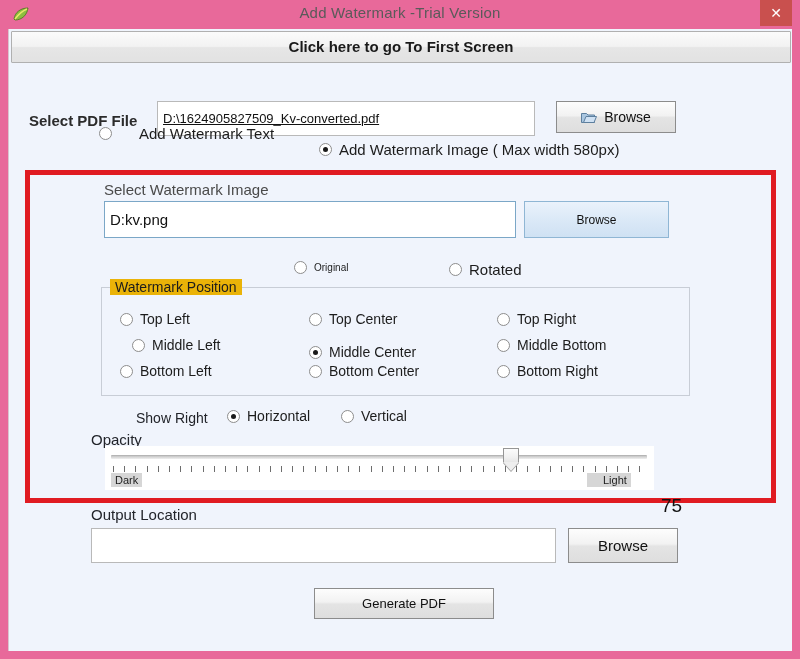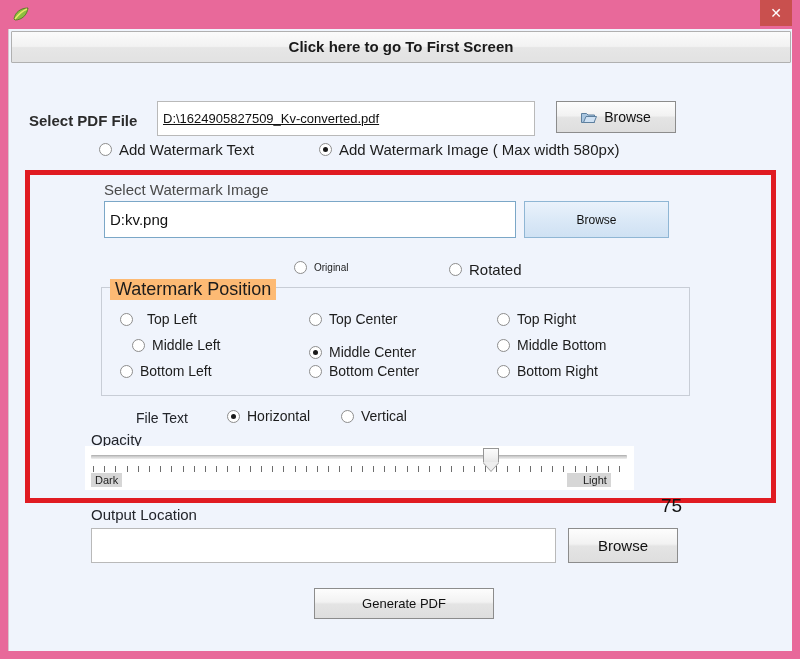--- a/index.html
+++ b/index.html
@@ -200,31 +200,31 @@
     width: 589px;
     height: 109px;
     box-sizing: border-box;
     border: 1px solid #c8cdd6;
     background: transparent;
   }
   #position-legend {
     position: absolute;
     left: 8px;
     top: -9px;
-    background: #fdba74;
+    background: #eab308;
     padding: 0 5px;
-    font-size: 18px;
+    font-size: 14px;
     color: #1c1c1c;
     font-family: "Liberation Sans", sans-serif;
   }
 
   
   #slider-panel {
     position: absolute;
-    left: 76px;
+    left: 96px;
     top: 417px;
     width: 549px;
     height: 44px;
     background: #ffffff;
     box-sizing: border-box;
   }
   #slider-track {
     position: absolute;
     left: 6px;
     top: 9px;
@@ -292,40 +292,41 @@
 
 <div id="window">
 
   <div id="titlebar">
     <span id="app-icon">
       <svg width="18" height="17" viewBox="0 0 18 17">
         <path d="M2 13 C3 6, 9 2, 16 2 C15 9, 10 14, 3 14 Z" fill="#8cbf3f" stroke="#5d7f28" stroke-width="1"></path>
         <path d="M3 13 C6 9, 10 5, 15 3" stroke="#e8e86a" stroke-width="1.4" fill="none"></path>
       </svg>
     </span>
+    <div id="title-text">Add Watermark  -Trial Version</div>
     <div id="close-button">✕</div>
   </div>
 
   <div id="client">
 
     <div id="first-screen-btn">Click here to go To First Screen</div>
 
     <div class="lbl lbl-bold" style="left:20px; top:83px; font-size:15px;">Select PDF File</div>
     <input class="tbox" style="left: 148px; top: 72px; width: 378px; height: 35px; text-decoration: underline;" type="text" value="D:\1624905827509_Kv-converted.pdf">
     <div class="btn-grey" style="left:547px; top:72px; width:120px; height:32px;">
       <span class="folder-icon">
         <svg width="16" height="13" viewBox="0 0 16 13">
           <path d="M0.5 2.5 H5.5 L7 4 H13.5 V11.5 H0.5 Z" fill="#a9c6e0" stroke="#5d7f9e" stroke-width="1"></path>
           <path d="M2.5 11.5 L5 5.5 H15.5 L13 11.5 Z" fill="#cfe1f3" stroke="#5d7f9e" stroke-width="1"></path>
         </svg>
       </span>
       <span>Browse</span>
     </div>
 
-    <div class="radio big" style="left:90px; top:112px;">
+    <div class="radio big" style="left:90px; top:96px;gap:20px;">
       <span class="dot"></span>
       <span class="rlabel">Add Watermark Text</span>
     </div>
     <div class="radio big checked" style="left:310px; top:112px;">
       <span class="dot"></span>
       <span class="rlabel">Add Watermark Image ( Max width 580px)</span>
     </div>
 
     <div id="red-box"></div>
 
@@ -340,21 +341,21 @@
       <span class="rlabel" style="font-size:10px;">Original</span>
     </div>
     <div class="radio" style="left:440px; top:232px;">
       <span class="dot"></span>
       <span class="rlabel" style="font-size:15px;">Rotated</span>
     </div>
 
     <div id="position-group">
       <div id="position-legend">Watermark Position</div>
 
-      <div class="radio" style="left:18px; top:23px;gap:7px;">
+      <div class="radio" style="left:18px; top:23px;">
         <span class="dot"></span>
         <span class="rlabel">Top Left</span>
       </div>
       <div class="radio" style="left:30px; top:49px;">
         <span class="dot"></span>
         <span class="rlabel">Middle Left</span>
       </div>
       <div class="radio" style="left:18px; top:75px;">
         <span class="dot"></span>
         <span class="rlabel">Bottom Left</span>
@@ -380,21 +381,21 @@
       <div class="radio" style="left:395px; top:49px;">
         <span class="dot"></span>
         <span class="rlabel">Middle Bottom</span>
       </div>
       <div class="radio" style="left:395px; top:75px;">
         <span class="dot"></span>
         <span class="rlabel">Bottom Right</span>
       </div>
     </div>
 
-    <div class="lbl" style="left:127px; top:381px;">File Text</div>
+    <div class="lbl" style="left:127px; top:381px;">Show Right</div>
     <div class="radio checked" style="left:218px; top:379px;">
       <span class="dot"></span>
       <span class="rlabel">Horizontal</span>
     </div>
     <div class="radio" style="left:332px; top:379px;">
       <span class="dot"></span>
       <span class="rlabel">Vertical</span>
     </div>
 
     <div class="lbl" style="left:82px; top:402px; font-size:15px;">Opacity</div>

